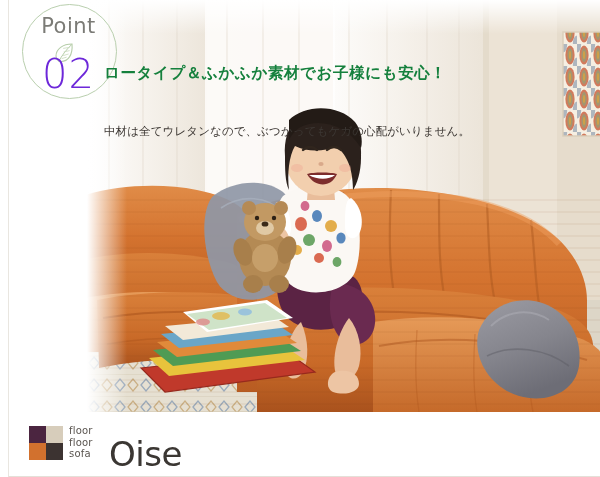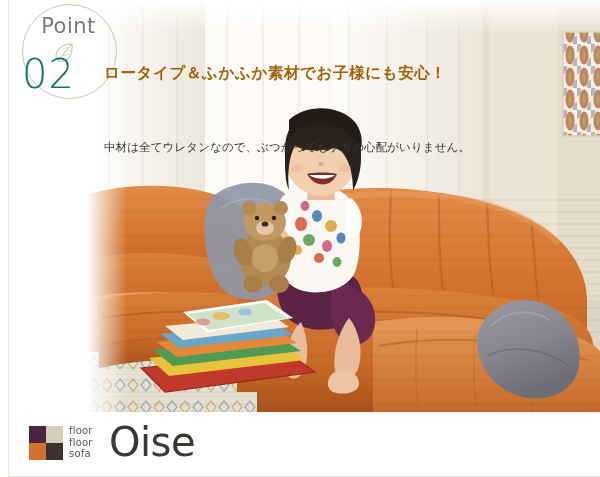--- a/index.html
+++ b/index.html
@@ -32,49 +32,50 @@
     font-size:21px;letter-spacing:.5px;
     color:#7b7b76;
     font-family:"DejaVu Sans",sans-serif;
     z-index:7;
   }
   #badge-leaf{
     position:absolute;left:43px;top:42px;width:24px;height:22px;z-index:7;
   }
   #badge-num{
     position:absolute;left:13px;top:52px;width:93px;
+    text-align:center;
     font-size:40px;line-height:44px;
     font-weight:300;
-    color:#0f766e;
+    color:#6d28d9;
     font-family:"DejaVu Sans",sans-serif;
     letter-spacing:1px;
     z-index:7;
   }
 
   
   #header-bg{
     position:absolute;left:0;top:0;width:600px;height:152px;overflow:hidden;z-index:1;
   }
 
   
   #headline{
     position:absolute;left:95px;top:63px;
     font-size:15.5px;font-weight:bold;
-    color:#a16207;
+    color:#15803d;
     letter-spacing:.6px;
     white-space:nowrap;
     z-index:8;
   }
   #sub1,#sub2{
     position:absolute;left:95px;
     font-size:11.5px;color:#3c3733;
     letter-spacing:.1px;white-space:nowrap;z-index:8;
   }
   #sub1{top:103px;}
-  #sub2{top:140px;}
+  #sub2{top:124px;}
 
   
   #photo{
     position:absolute;left:78px;top:0px;width:522px;height:412px;
     overflow:hidden;z-index:3;
   }
 
   
   #footer{
     position:absolute;left:0;top:412px;width:600px;height:70px;
@@ -86,22 +87,22 @@
     display:grid;grid-template-columns:17px 17px;grid-template-rows:17px 17px;
   }
   .sw{width:17px;height:17px;}
   #brandwords{
     position:absolute;left:60px;top:13px;
     font-size:10px;line-height:11.6px;color:#5a5550;
     font-family:"DejaVu Sans",sans-serif;letter-spacing:.2px;
   }
   #brandwords div{display:block;}
   #oise{
-    position:absolute;left:100px;top:10px;
-    font-size:40px;line-height:40px;color:#3b3733;
+    position:absolute;left:100px;top:22px;
+    font-size:34px;line-height:40px;color:#3b3733;
     font-family:"DejaVu Sans",sans-serif;
     font-weight:400;letter-spacing:-.5px;
   }
 </style>
 </head>
 <body>
 
 <div id="page">
 
   <div id="header-bg">

